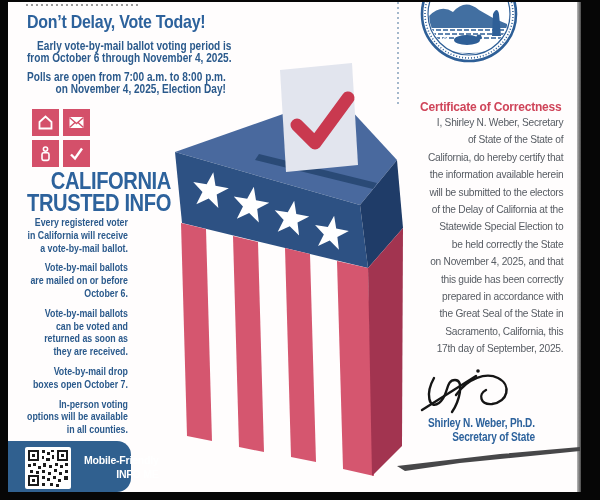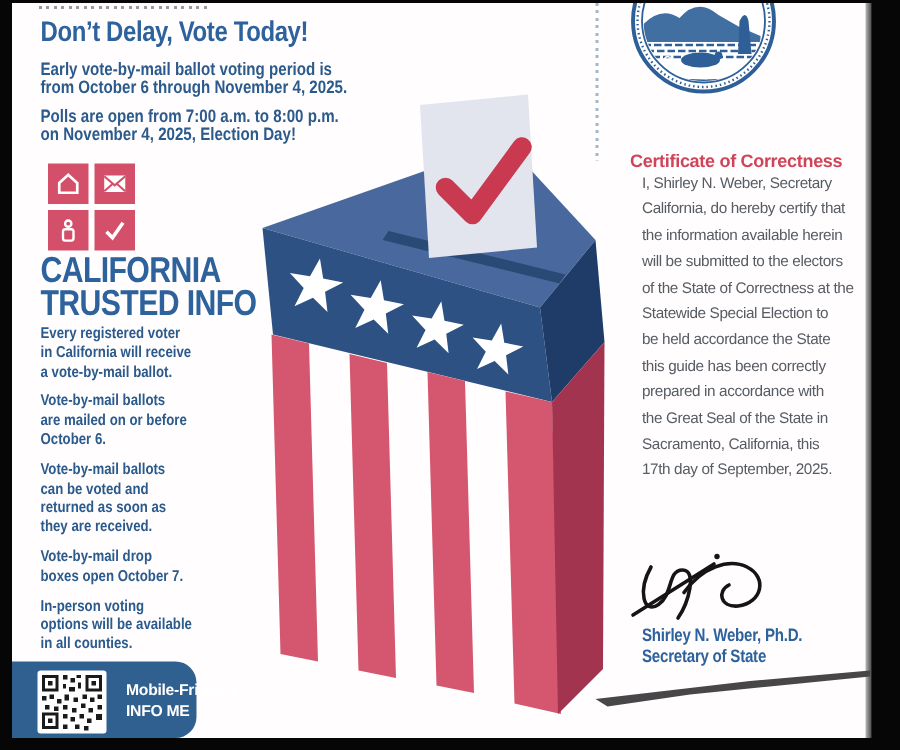--- a/index.html
+++ b/index.html
@@ -1,17 +1,17 @@
 <!DOCTYPE html>
 <html style="--accent-blue: #2d629c; --body-blue: #2b5a8c; --accent-rose: #d4506a; --cert-rose: #cf4459; --banner-blue: #30608f; --navy: #2d5183; --box-top-blue: #49699e; --stripe-rose: #d5566f; --stripe-dark-red: #a23450; --check-red: #c9394f; --seal-blue: #2e5f97;"><head>
 <meta charset="utf-8">
 <style>
   html,body{margin:0;padding:0;background:#000;}
   .photo{position:relative;width:600px;height:500px;background:#060606;overflow:hidden;
-         font-family:"Liberation Sans","DejaVu Sans",sans-serif;}
+         font-family:"Liberation Sans","DejaVu Sans",sans-serif;text-align:right;}
   .abs{position:absolute;}
   .page{left:8px;top:2px;width:572px;height:490px;background:#fffdfd;}
   .page-edge{left:577px;top:2px;width:4px;height:490px;background:linear-gradient(90deg,#b9b9b9,#4a4a4a);}
   .cut-mark{left:26px;top:4px;width:112px;height:2px;
             background:repeating-linear-gradient(90deg,#9a9a9a 0 2px,transparent 2px 5px);}
   .col-divider{left:397px;top:2px;width:2px;height:105px;
             background:repeating-linear-gradient(180deg,#a4b8cc 0 2px,transparent 2px 5px);}
   .condensed{transform:scaleX(0.84);transform-origin:0 0;white-space:nowrap;}
   .blue{color:var(--accent-blue,#2d629c);}
   .h1{left:27px;top:11px;font-size:19px;font-weight:bold;letter-spacing:-0.3px;}
@@ -184,26 +184,28 @@
     </g>
     <path id="sealArc" d="M22,30 A35,35 0 0 0 86,30" fill="none"></path>
     <text font-size="7" font-weight="bold" fill="#fff" letter-spacing="2">
       <textPath href="#sealArc" startOffset="50%" text-anchor="middle">CALIFORNIA</textPath>
     </text>
   </svg>
 
   <div class="abs cert-head">Certificate of Correctness</div>
   <div class="abs cert-body">
     <div>I, Shirley N. Weber, Secretary</div>
+    <div>of State of the State of</div>
     <div>California, do hereby certify that</div>
     <div>the information available herein</div>
     <div>will be submitted to the electors</div>
-    <div>of the State of Correctness at the</div>
+    <div>of the Delay of California at the</div>
     <div>Statewide Special Election to</div>
-    <div>be held accordance the State</div>
+    <div>be held correctly the State</div>
+    <div>on November 4, 2025, and that</div>
     <div>this guide has been correctly</div>
     <div>prepared in accordance with</div>
     <div>the Great Seal of the State in</div>
     <div>Sacramento, California, this</div>
     <div>17th day of September, 2025.</div>
   </div>
 
   <svg class="abs" style="left:418px;top:368px" width="145" height="50" viewBox="0 0 145 50">
     <g fill="none" stroke="#151515" stroke-width="2.4" stroke-linecap="round">
       <path d="M4,42 L58,8"></path>

